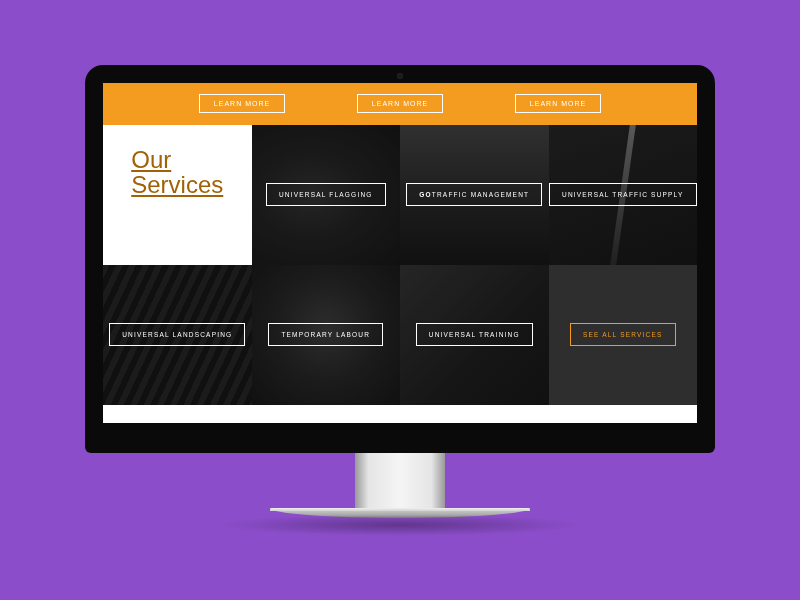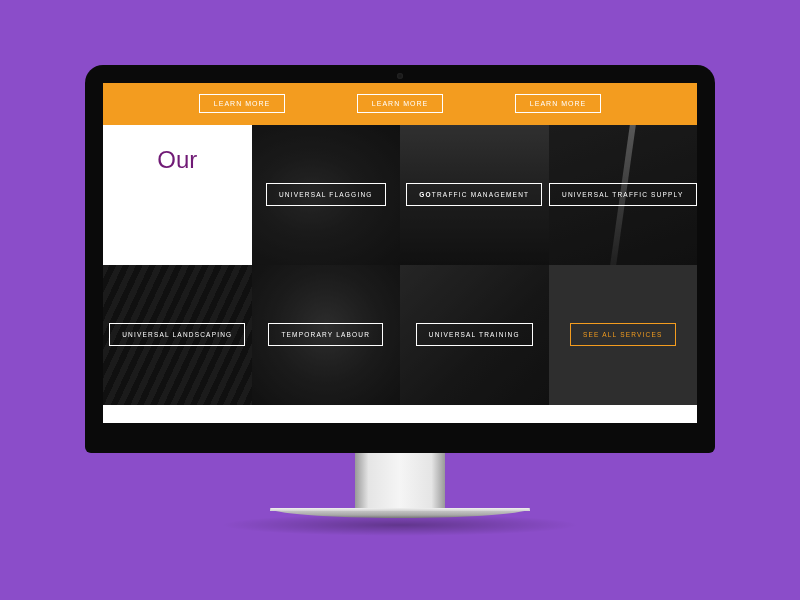--- a/index.html
+++ b/index.html
@@ -69,24 +69,25 @@
   align-items: center;
   justify-content: center;
   overflow: hidden;
 }
 .tile-title {
   background: #fff;
   align-items: flex-start;
   padding: 22px 18px;
 }
 .tile-title h2 {
-  color: #701a75;
+  color: #a16207;
   font-weight: 300;
   font-size: 24px;
   line-height: 1.05;
+  text-decoration: underline;
 }
 .bg {
   position: absolute;
   inset: 0;
   background-size: cover;
   background-position: center;
 }
 .bg1 { background: radial-gradient(ellipse at 40% 50%, #3a3a3a 0%, #282828 40%, #1a1a1a 100%); }
 .bg2 { background: linear-gradient(180deg, #4a4a4a 0%, #2a2a2a 60%, #1a1a1a 100%); }
 .bg3 { background: linear-gradient(160deg, #2a2a2a 0%, #1a1a1a 100%); }
@@ -162,20 +163,21 @@
         <div class="learn-btn">LEARN MORE</div>
         <div class="learn-btn">LEARN MORE</div>
         <div class="learn-btn">LEARN MORE</div>
       </div>
 
       <div class="grid">
 
         <div class="tile tile-title">
           <h2>
             <span>Our</span><br>
+            <span>Services</span>
           </h2>
         </div>
 
         <div class="tile">
           <div class="bg bg1"></div>
           <div class="overlay"></div>
           <div class="svc-btn">UNIVERSAL FLAGGING</div>
         </div>
 
         <div class="tile">

